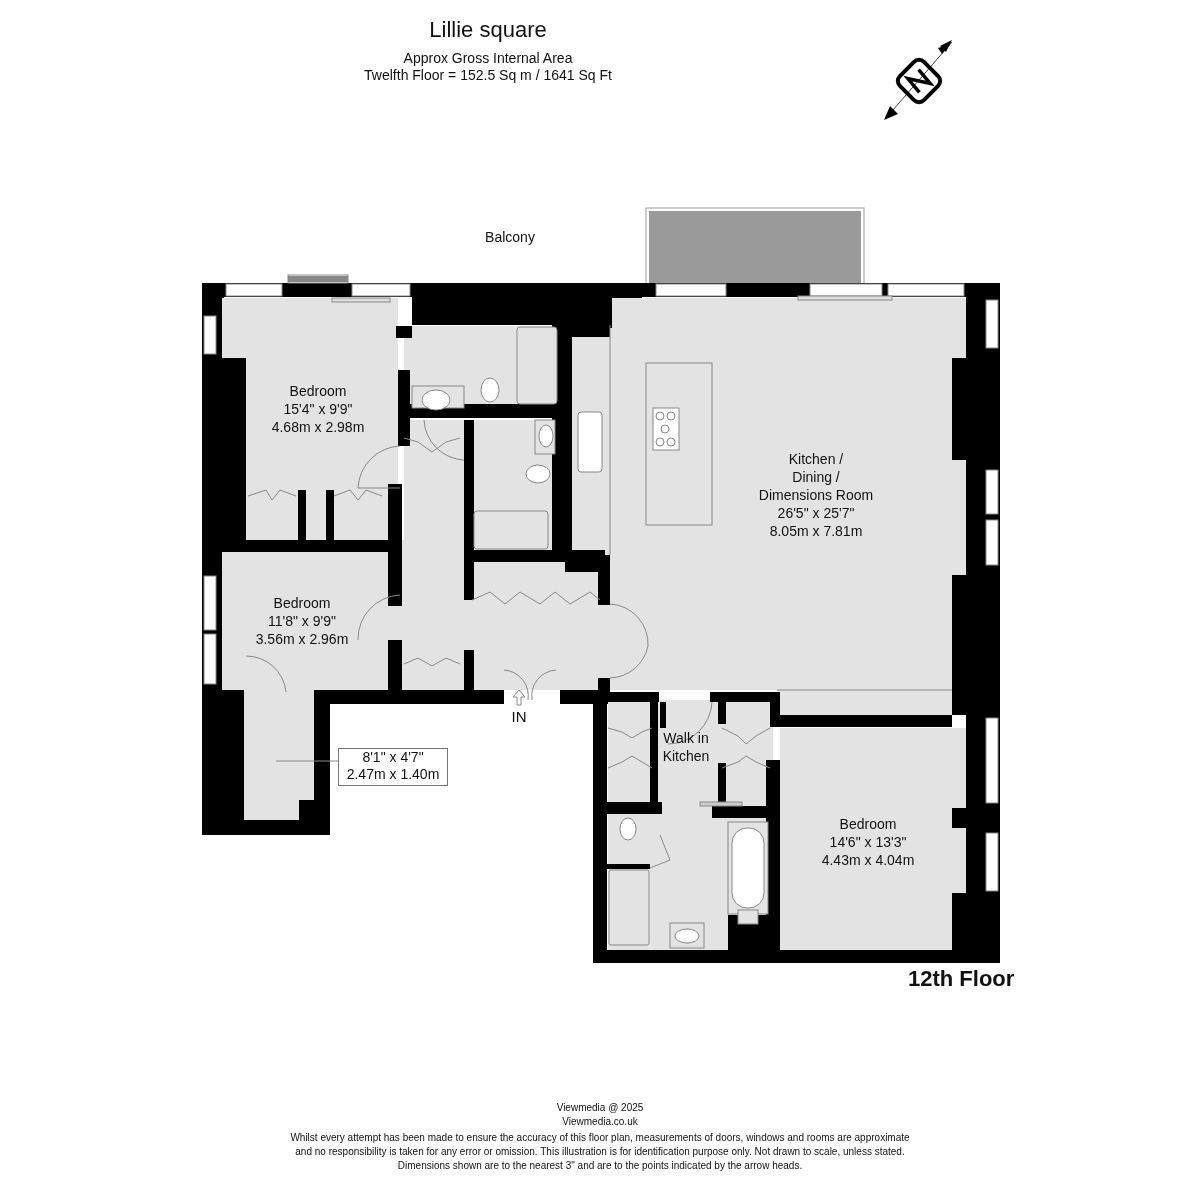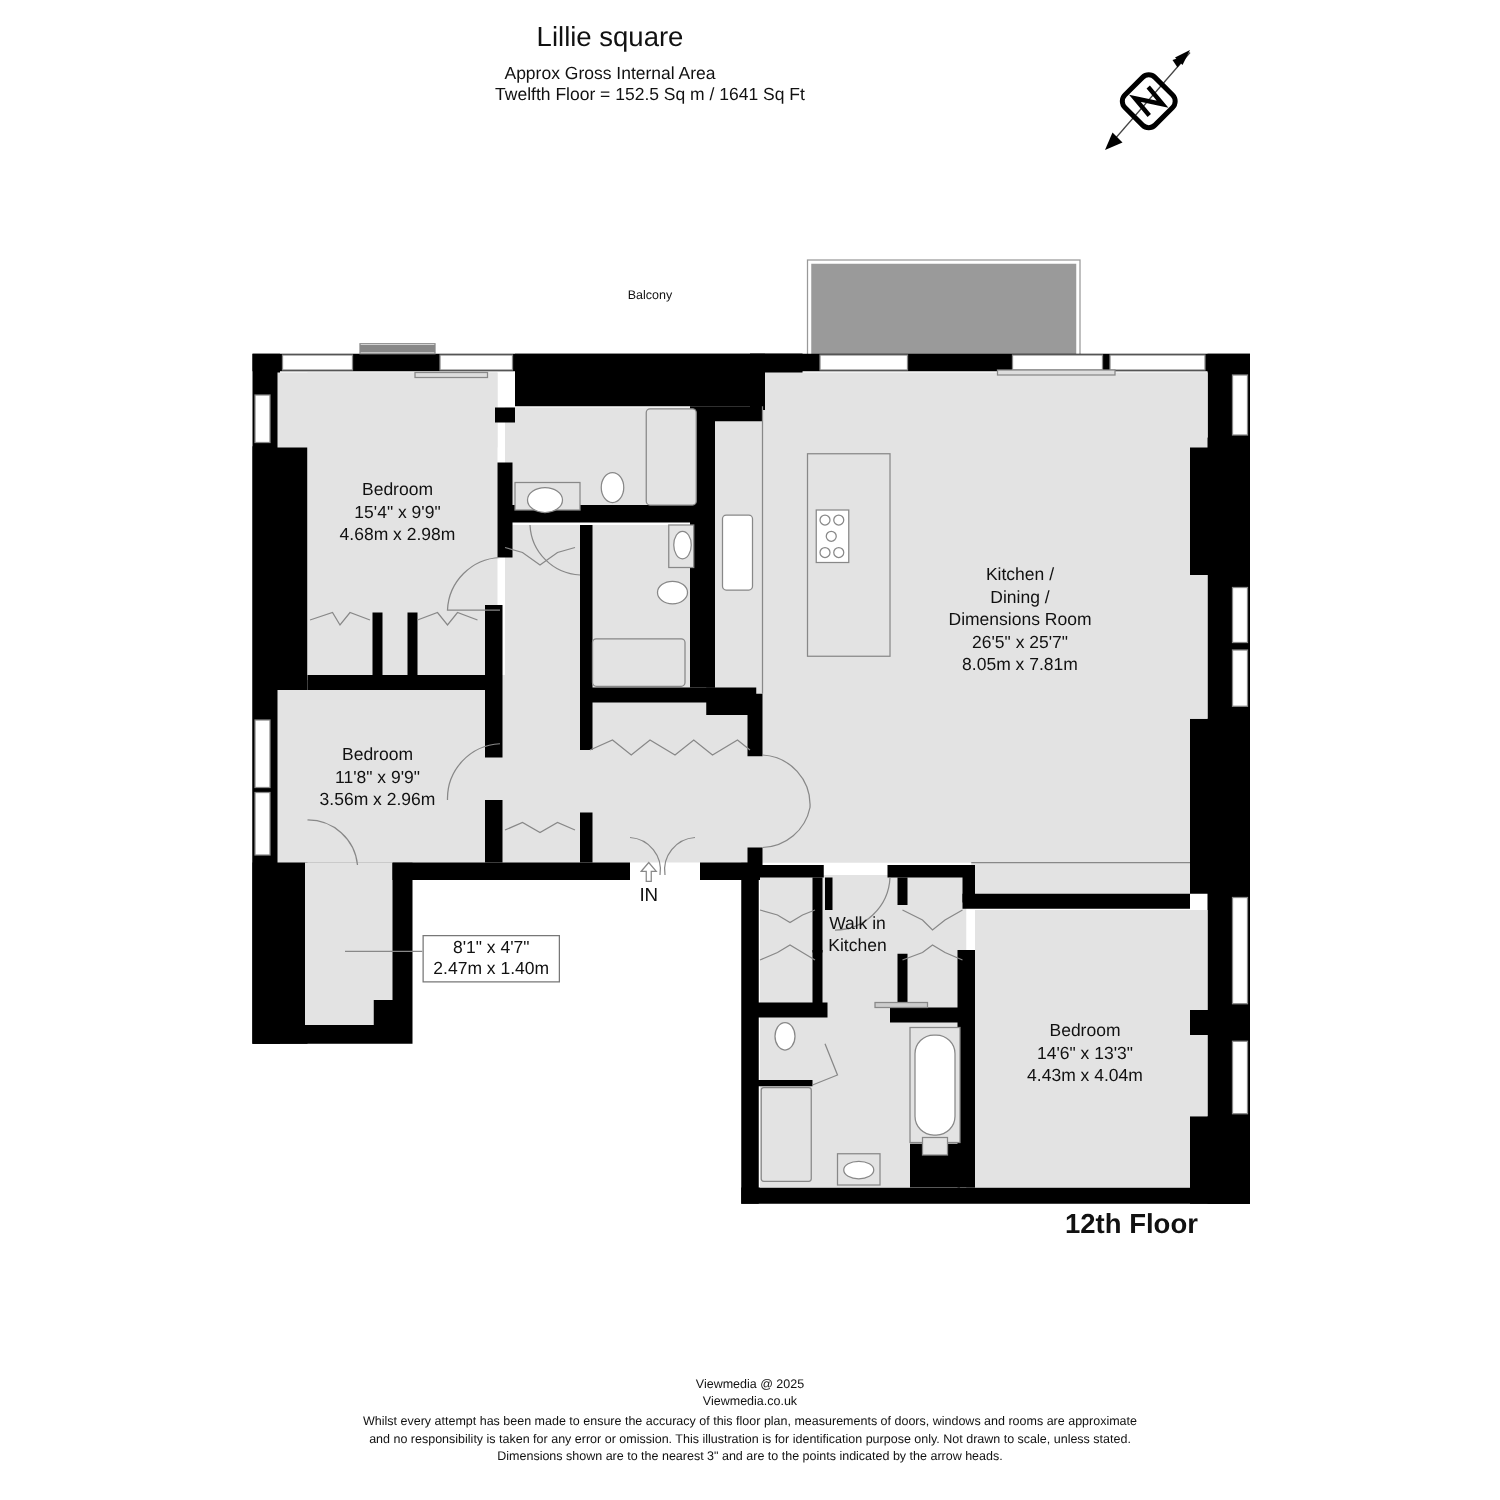--- a/index.html
+++ b/index.html
@@ -1,24 +1,24 @@
 <!DOCTYPE html>
 <html><head>
 <meta charset="utf-8">
 <style>
   html, body { margin:0; padding:0; background:#ffffff; }
   body { width:1200px; height:1200px; position:relative; overflow:hidden; font-family:"Liberation Sans", sans-serif; color:#111; }
   .hdr { position:absolute; left:0; width:976px; text-align:center; }
   .title { top:17px; font-size:22px; color:#111; }
   .sub1 { top:50px; font-size:14px; }
-  .sub2 { top:67px; font-size:14px;padding-left:32px; }
+  .sub2 { top:67px; font-size:14px; }
   .compass { position:absolute; left:880px; top:36px; width:80px; height:90px; }
   svg.plan { position:absolute; left:0; top:0; width:1200px; height:1200px; }
   .lbl { position:absolute; text-align:center; font-size:14px; line-height:18px; color:#111; white-space:nowrap; transform:translateX(-50%); }
-  .floor-lbl { position:absolute; left:852px; top:966px; font-size:22px; font-weight:bold; color:#111; }
+  .floor-lbl { position:absolute; left:908px; top:966px; font-size:22px; font-weight:bold; color:#111; }
   .dimbox { position:absolute; left:338px; top:748px; width:108px; height:36px; border:1px solid #777; background:#fff; font-size:14px; line-height:17px; text-align:center; }
   .footer { position:absolute; left:0; width:1200px; text-align:center; font-size:10px; line-height:12.5px; color:#111; }
 </style>
 </head>
 <body>
 
 <div class="hdr title">Lillie square</div>
 <div class="hdr sub1">Approx Gross Internal Area</div>
 <div class="hdr sub2">Twelfth Floor = 152.5 Sq m / 1641 Sq Ft</div>
 
@@ -229,21 +229,21 @@
 </div>
 
 <div class="lbl" style="left:816px; top:450px;">
   <div>Kitchen /</div>
   <div>Dining /</div>
   <div>Dimensions Room</div>
   <div>26'5" x 25'7"</div>
   <div>8.05m x 7.81m</div>
 </div>
 
-<div class="lbl" style="left:510px; top:228px; font-size:10px;margin-left:10px;">Balcony</div>
+<div class="lbl" style="left:510px; top:228px; font-size:14px;">Balcony</div>
 
 <div class="lbl" style="left:686px; top:729px;">
   <div>Walk in</div>
   <div>Kitchen</div>
 </div>
 
 <div class="lbl" style="left:868px; top:815px;">
   <div>Bedroom</div>
   <div>14'6" x 13'3"</div>
   <div>4.43m x 4.04m</div>

